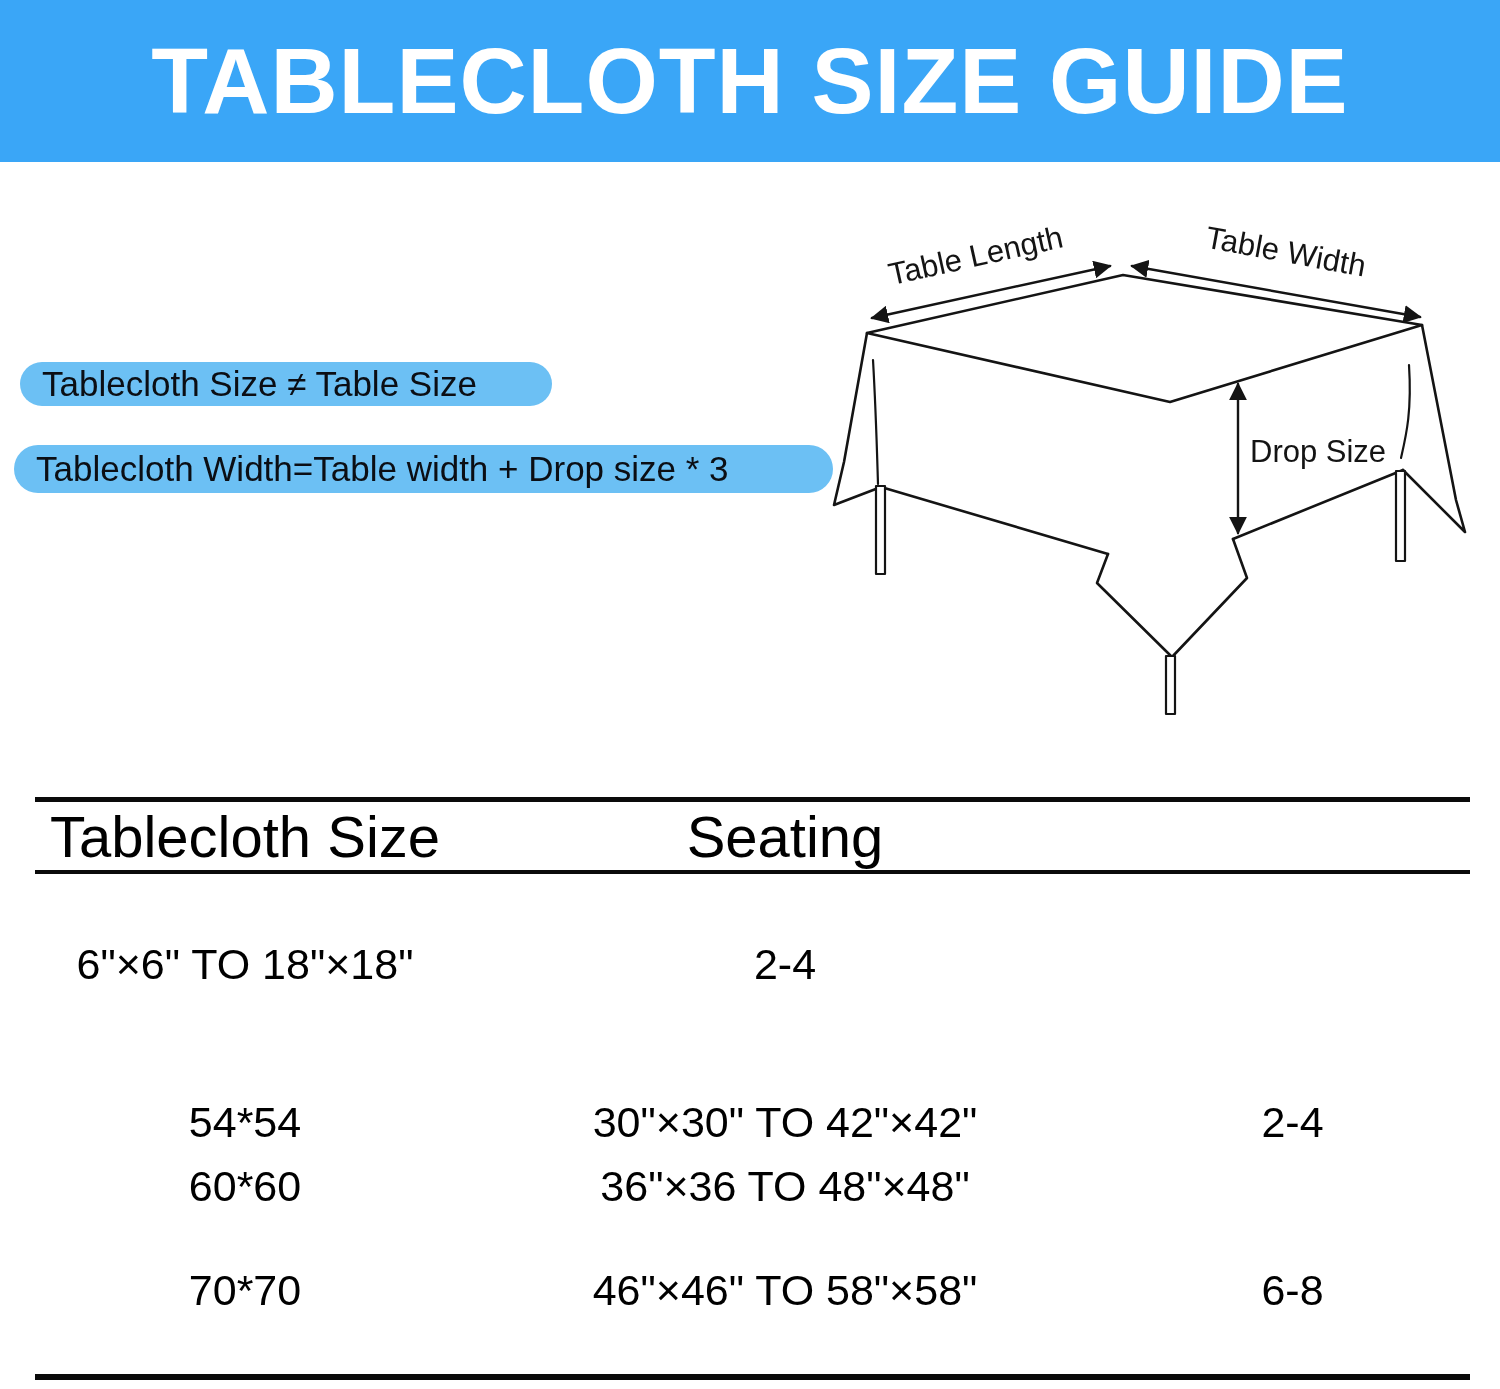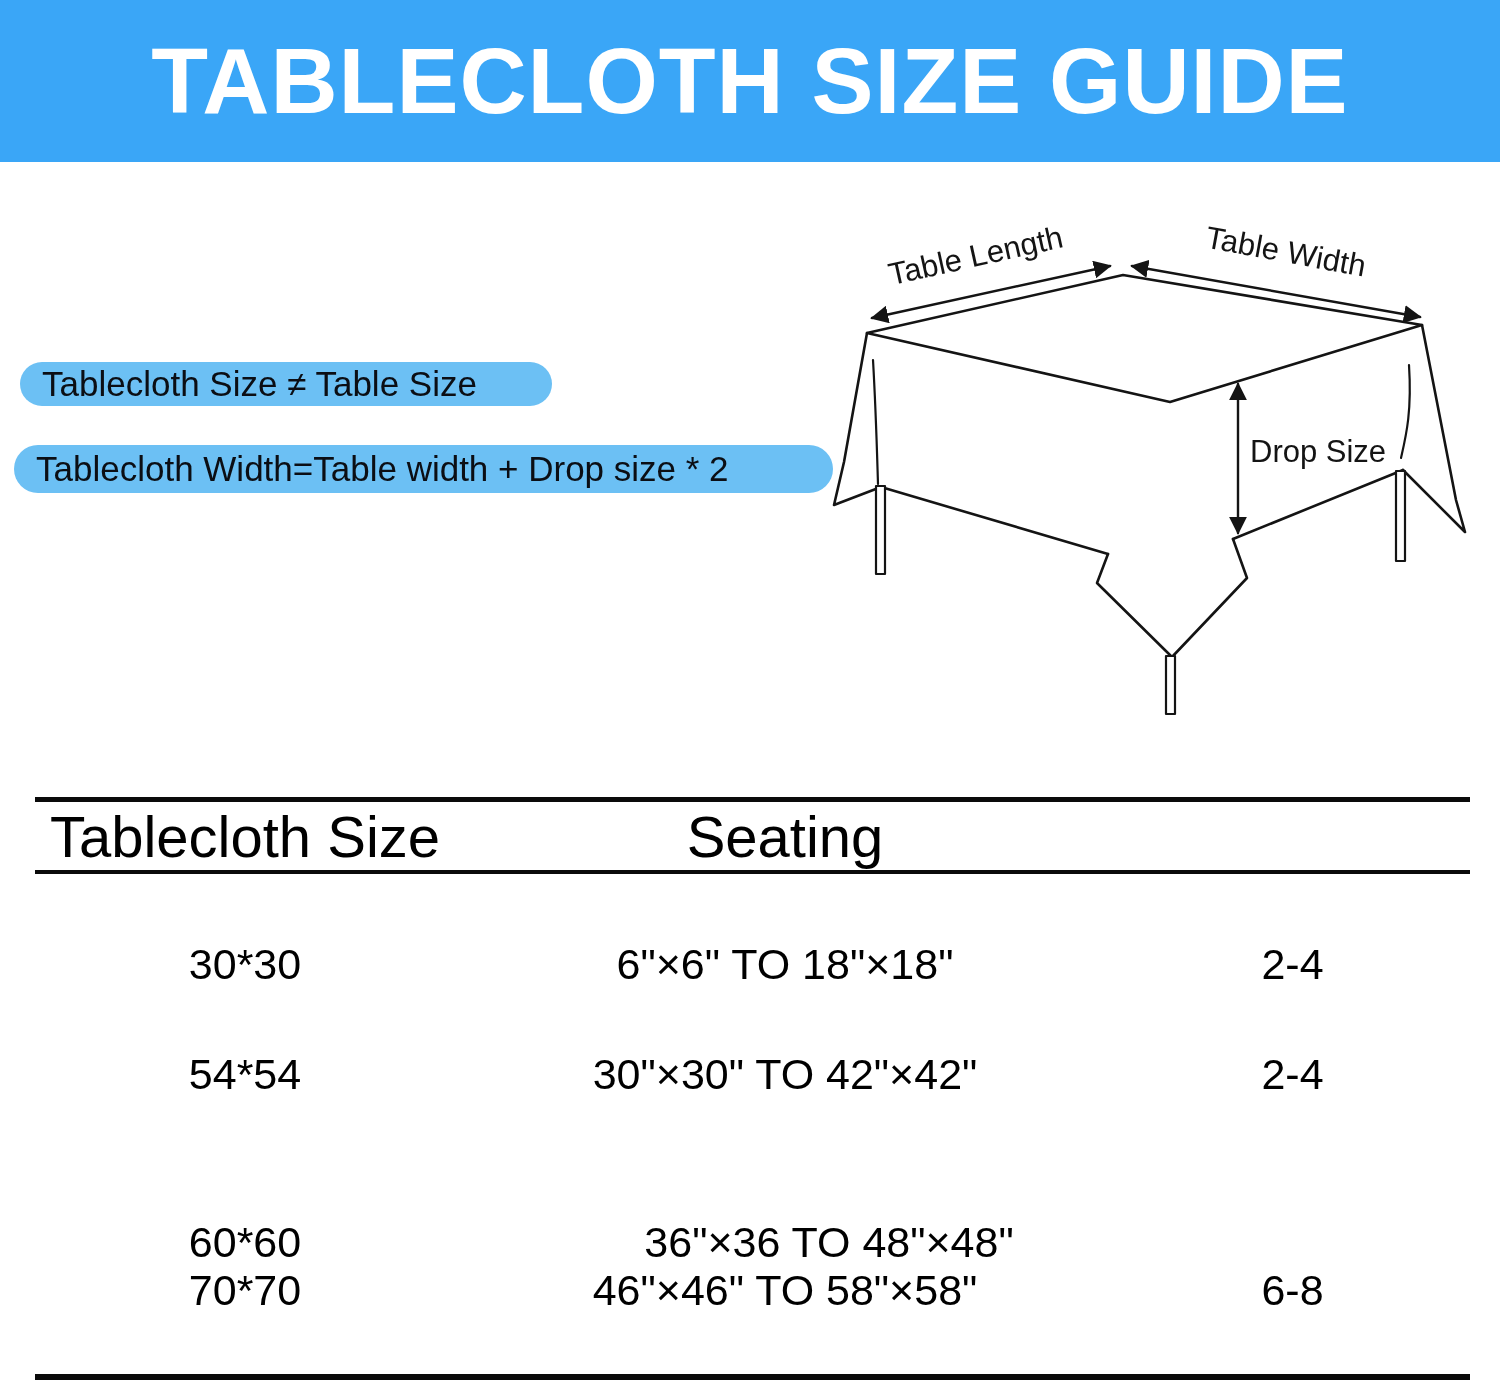--- a/index.html
+++ b/index.html
@@ -50,38 +50,38 @@
   .trow{
     position:absolute;left:35px;width:1435px;
     display:grid;
     grid-template-columns:420px 660px 355px;
     align-items:center;
   }
   .trow > div{text-align:center;white-space:nowrap;}
   #thead{top:803px;height:66px;font-size:58px;color:#000;}
   .drow{font-size:43px;color:#000;height:44px;}
   #row-0{top:940px;}
-  #row-1{top:1050px;}
-  #row-2{top:1218px;gap:44px;}
+  #row-1{top:1098px;}
+  #row-2{top:1162px;}
   #row-3{top:1266px;}
 </style>
 </head>
 <body>
 
 <div id="canvas">
 
   <div class="banner">
     <h1>TABLECLOTH SIZE GUIDE</h1>
   </div>
 
   <div class="pill" id="pill-1">
     <span>Tablecloth Size ≠ Table Size</span>
   </div>
   <div class="pill" id="pill-2">
-    <span>Tablecloth Width=Table width + Drop size * 2</span>
+    <span>Tablecloth Width=Table width + Drop size * 3</span>
   </div>
 
   <svg class="diagram" viewBox="0 0 680 560">
     <defs>
       <marker id="ah" viewBox="0 0 10 10" refX="9" refY="5" markerWidth="7.5" markerHeight="7.5" orient="auto-start-reverse">
         <path d="M0,0 L10,5 L0,10 z" fill="#141414"></path>
       </marker>
     </defs>
     <g stroke="#141414" stroke-width="2.6" fill="none" stroke-linejoin="round" stroke-linecap="round">
 
@@ -119,21 +119,20 @@
   <div class="rule" id="rule-top"></div>
 
   <div class="trow" id="thead">
     <div>Tablecloth Size</div>
     <div>Seating</div>
   </div>
 
   <div class="rule" id="rule-mid"></div>
 
   <div class="trow drow" id="row-0">
-    <div>30*30</div>
     <div>6"×6" TO 18"×18"</div>
     <div>2-4</div>
   </div>
   <div class="trow drow" id="row-1">
     <div>54*54</div>
     <div>30"×30" TO 42"×42"</div>
     <div>2-4</div>
   </div>
   <div class="trow drow" id="row-2">
     <div>60*60</div>

